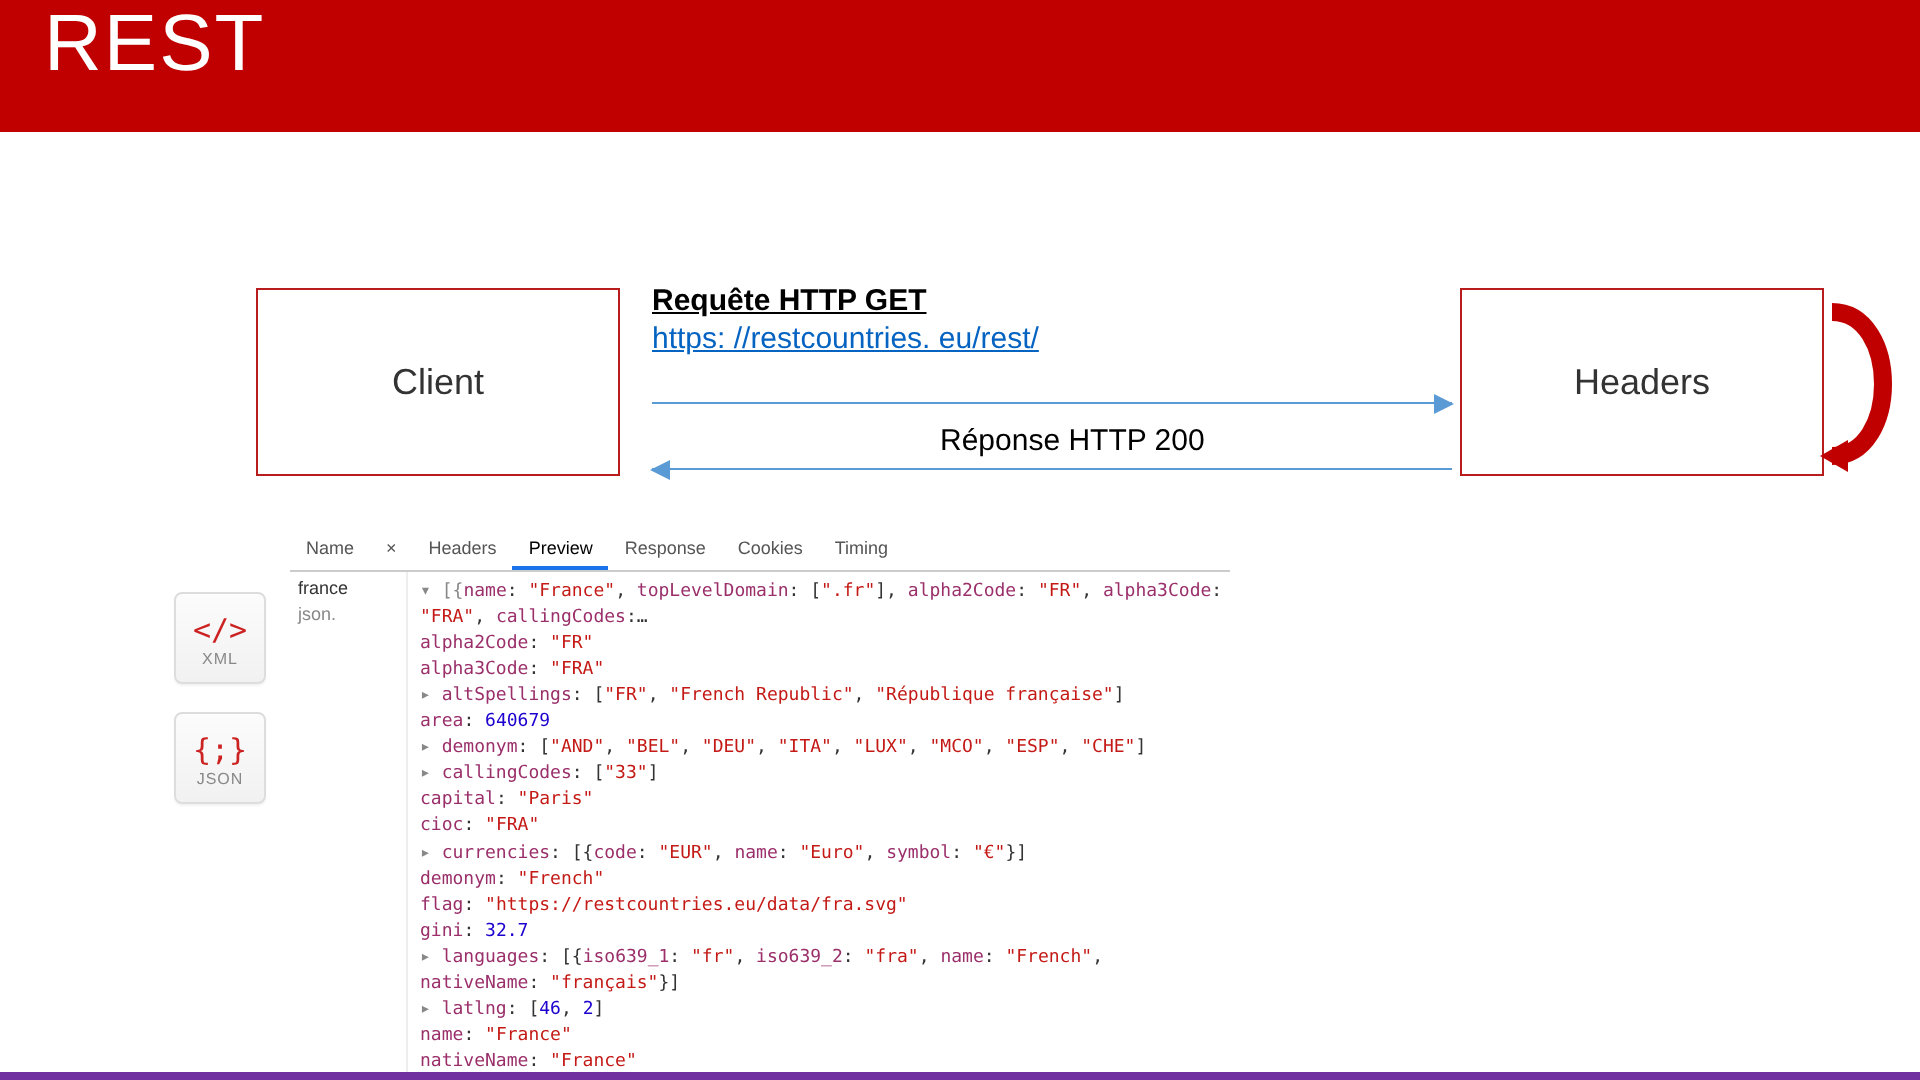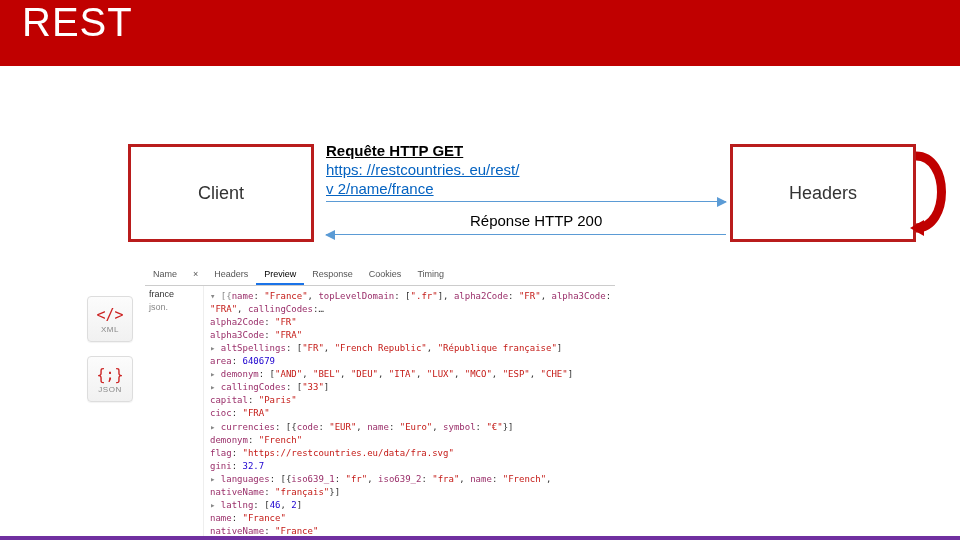--- a/index.html
+++ b/index.html
@@ -1,19 +1,19 @@
 <!DOCTYPE html>
 <html><head>
 <meta charset="utf-8">
 <style>
   html,body{margin:0;padding:0;width:960px;height:540px;font-family:"Segoe UI",Arial,sans-serif;background:#fff;color:#000}
   .title-bar{background:#c00000;height:66px;display:flex;align-items:flex-start;padding-left:22px}
   .title-bar h1{margin:0;color:#fff;font-weight:300;font-size:40px;letter-spacing:1px}
   .stage{position:relative;width:100%;height:calc(100% - 66px)}
-  .box{position:absolute;border:3px solid #b91c1c;display:flex;align-items:center;justify-content:center;font-size:18px;color:#333}
+  .box{position:absolute;border:1px solid #b91c1c;display:flex;align-items:center;justify-content:center;font-size:18px;color:#333}
   .client-box{left:128px;top:78px;width:180px;height:92px}
   .server-box{left:730px;top:78px;width:180px;height:92px}
   .req-block{position:absolute;left:326px;top:76px;width:250px;font-size:15px;line-height:1.25}
   .req-block .line1{font-weight:700;text-decoration:underline}
   .req-block .link{color:#0563c1;text-decoration:underline}
   .arrow{position:absolute;height:0}
   .arrow.req{left:326px;top:135px;width:400px;border-top:1px solid #5b9bd5}
   .arrow.req::after{content:"";position:absolute;right:-1px;top:-5px;border-left:10px solid #5b9bd5;border-top:5px solid transparent;border-bottom:5px solid transparent}
   .arrow.res{left:326px;top:168px;width:400px;border-top:1px solid #5b9bd5}
   .arrow.res::before{content:"";position:absolute;left:-1px;top:-5px;border-right:10px solid #5b9bd5;border-top:5px solid transparent;border-bottom:5px solid transparent}
@@ -51,21 +51,20 @@
     <span>Client</span>
   </div>
 
   <div class="box server-box">
     <span>Headers</span>
   </div>
 
   <div class="req-block">
     <div class="line1">Requête HTTP GET</div>
     <div class="link">https: //restcountries. eu/rest/</div>
-    <div class="link">v 2/name/france</div>
   </div>
 
   <div class="arrow req"></div>
   <div class="arrow res"></div>
   <div class="res-label">Réponse HTTP 200</div>
 
   <svg class="loop-arrow" width="44" height="86">
     <path d="M6 6 C 40 6 40 78 6 78" fill="none" stroke="#c00000" stroke-width="9"></path>
     <polygon points="0,78 14,70 14,86" fill="#c00000"></polygon>
   </svg>

